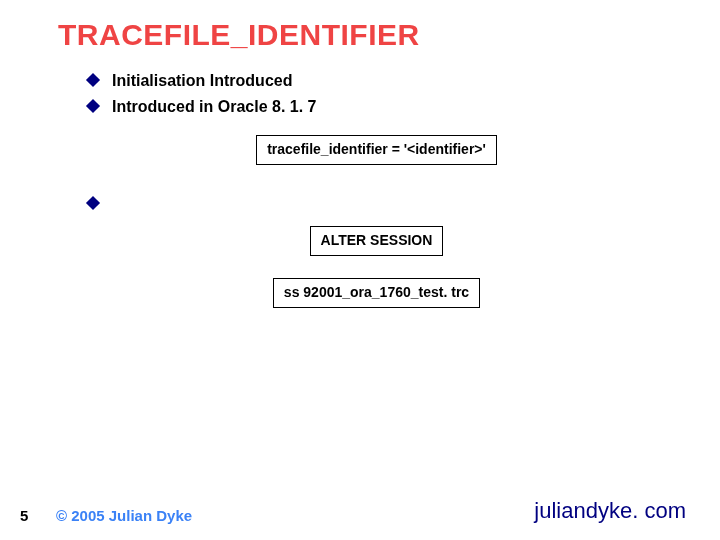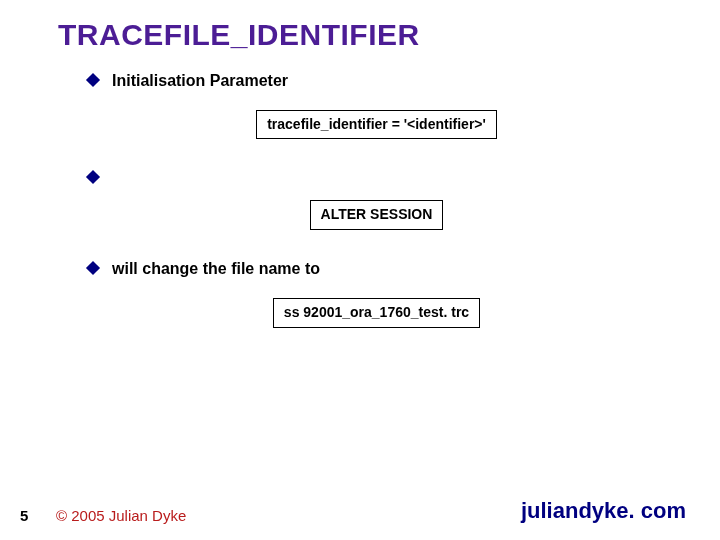--- a/index.html
+++ b/index.html
@@ -13,21 +13,21 @@
   }
   .slide {
     padding: 18px 0 0 0;
     width: 100%;
     height: 100%;
     position: relative;
   }
   .title {
     font-size: 30px;
     font-weight: bold;
-    color: #4c1d95;
+    color: #ef4444;
     padding-left: 58px;
     letter-spacing: 0.5px;
     margin-bottom: 18px;
   }
   .bullet-row {
     display: flex;
     align-items: flex-start;
     padding-left: 88px;
     margin-bottom: 4px;
   }
@@ -78,64 +78,64 @@
     padding: 0 34px 0 20px;
   }
   .page-num {
     font-size: 15px;
     font-weight: bold;
     color: #000;
     width: 30px;
   }
   .copyright {
     font-size: 15px;
-    font-weight: normal;
-    color: #b91c1c;
+    font-weight: bold;
+    color: #3b82f6;
     flex: 1;
     padding-left: 6px;
   }
   .site {
     font-size: 22px;
-    font-weight: bold;
+    font-weight: normal;
     color: #000080;
     margin-left: 16px;
   }
 </style>
 </head>
 <body>
 
 <div class="slide">
 
   <div class="title">TRACEFILE_IDENTIFIER</div>
 
   <div class="bullet-row">
     <div class="diamond"></div>
-    <div class="bullet-text">Initialisation Parameter</div>
+    <div class="bullet-text">Initialisation Introduced</div>
+  </div>
+  <div class="bullet-row">
+    <div class="diamond"></div>
+    <div class="bullet-text">Introduced in Oracle 8. 1. 7</div>
   </div>
 
   <div class="box-wrap">
     <div class="code-box">tracefile_identifier = '&lt;identifier&gt;'</div>
   </div>
 
 
 
   <div class="bullet-row spaced">
     <div class="diamond"></div>
   </div>
 
   <div class="box-wrap">
     <div class="code-box multi">
       <div>ALTER SESSION</div>
     </div>
   </div>
 
-  <div class="bullet-row spaced">
-    <div class="diamond"></div>
-    <div class="bullet-text">will change the file name to</div>
-  </div>
 
   <div class="box-wrap">
     <div class="code-box">ss 92001_ora_1760_test. trc</div>
   </div>
 
   <div class="footer">
     <div class="page-num">5</div>
     <div class="copyright">© 2005 Julian Dyke</div>
     <div class="site">juliandyke. com</div>
   </div>

